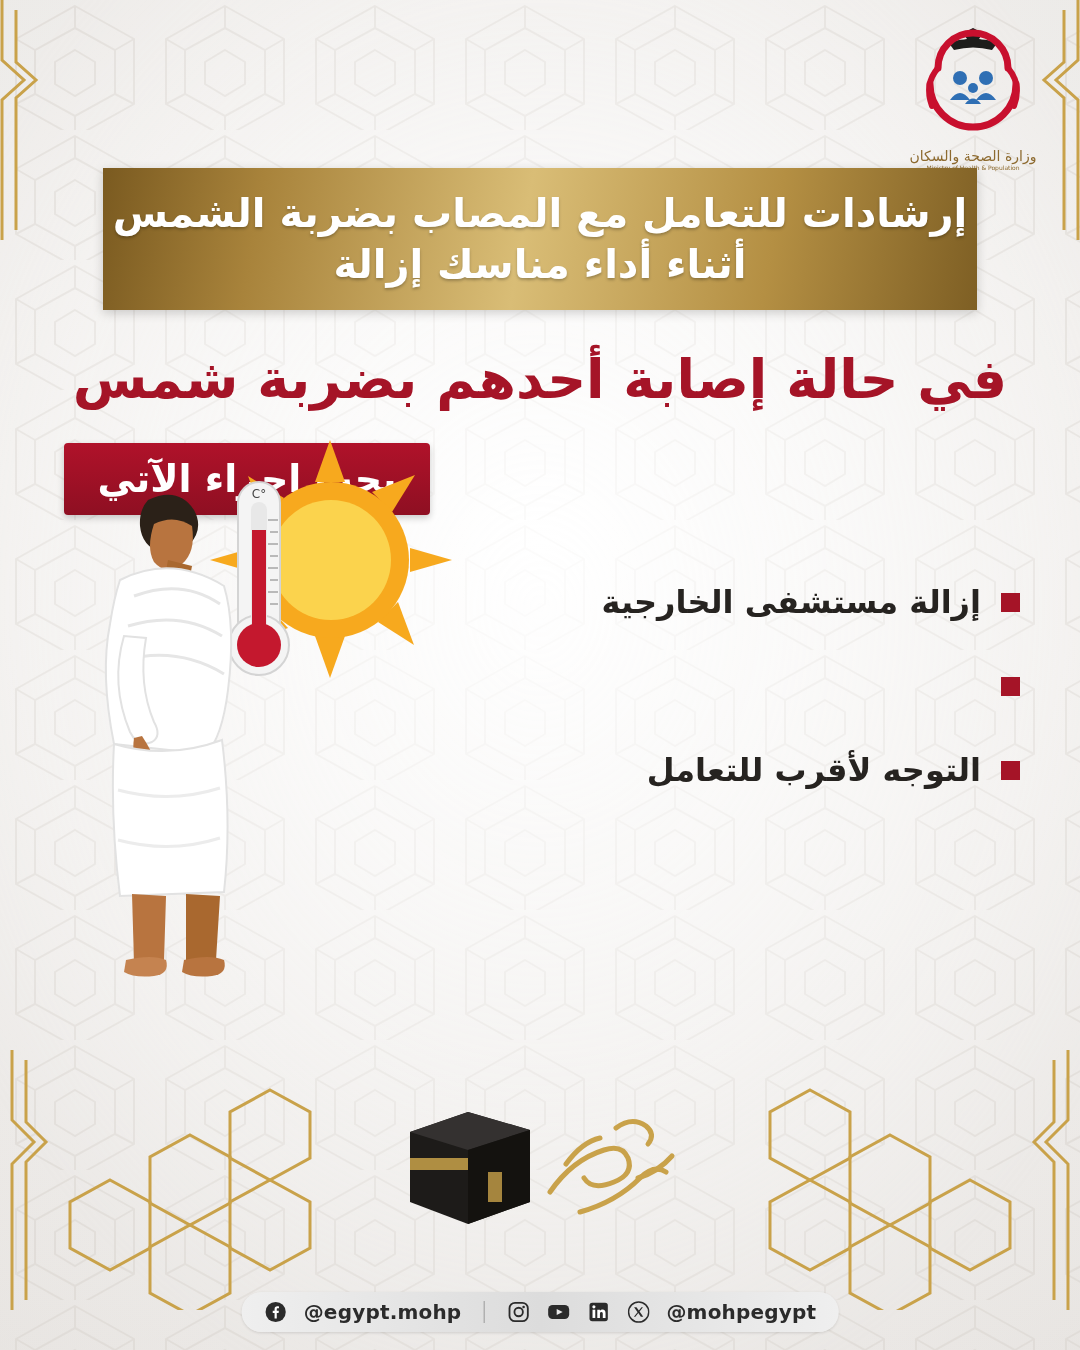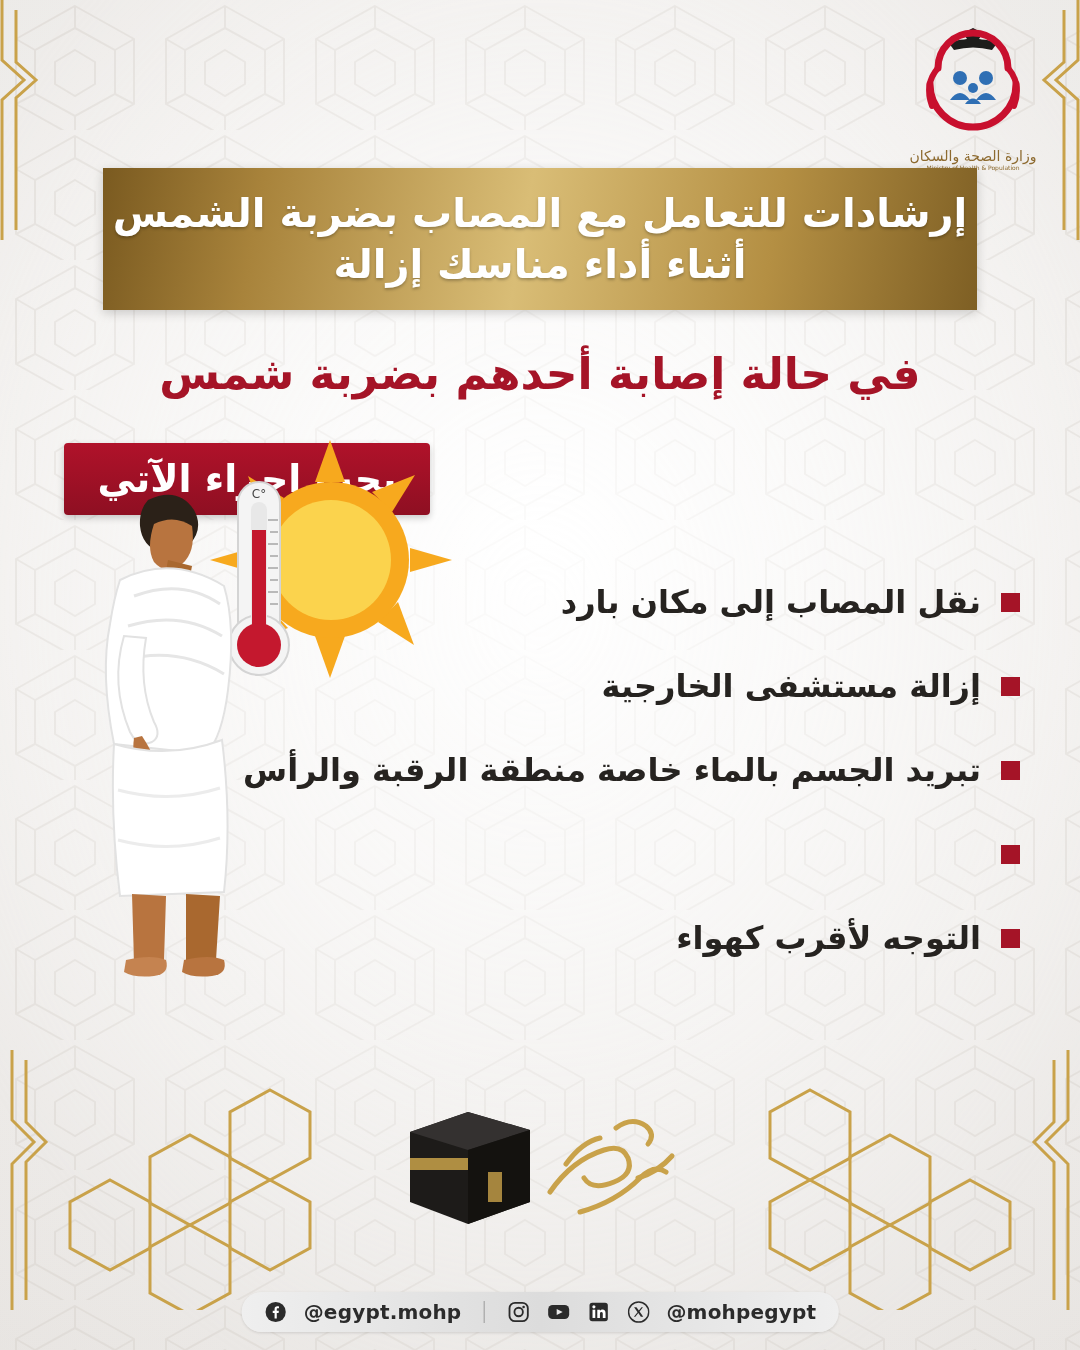--- a/index.html
+++ b/index.html
@@ -86,21 +86,21 @@
     white-space: nowrap;
   }
 
   
   .subhead {
     position: absolute;
     top: 348px;
     left: 0;
     right: 0;
     text-align: center;
-    font-size: 44px;
+    font-size: 54px;
     font-weight: bold;
     color: #a51427;
     letter-spacing: -0.2px;
   }
 
   
   .action-banner {
     position: absolute;
     top: 443px;
     right: 650px;
@@ -312,36 +312,28 @@
     <div class="line">أثناء أداء مناسك إزالة</div>
   </div>
 
   <div class="subhead">في حالة إصابة أحدهم بضربة شمس</div>
 
   <div class="action-banner">يجب إجراء الآتي</div>
 
   <div class="bullets">
     <div class="bullet-row">
       <div class="bullet-square"></div>
-      <div class="bullet-text">نقل المصاب إلى مكان بارد</div>
-    </div>
-    <div class="bullet-row">
-      <div class="bullet-square"></div>
       <div class="bullet-text">إزالة مستشفى الخارجية</div>
-    </div>
-    <div class="bullet-row">
-      <div class="bullet-square"></div>
-      <div class="bullet-text">تبريد الجسم بالماء خاصة منطقة الرقبة والرأس</div>
     </div>
     <div class="bullet-row">
       <div class="bullet-square"></div>
     </div>
     <div class="bullet-row">
       <div class="bullet-square"></div>
-      <div class="bullet-text">التوجه لأقرب كهواء</div>
+      <div class="bullet-text">التوجه لأقرب للتعامل</div>
     </div>
   </div>
 
   <div class="illustration">
     <svg width="470" height="640" viewBox="0 0 470 640" xmlns="http://www.w3.org/2000/svg">
 
       <g>
         <g stroke="#f5a623" stroke-width="0" fill="#f7a91e">
           <polygon points="330,20 345,62 315,62"></polygon>
           <polygon points="415,55 392,92 372,72"></polygon>

